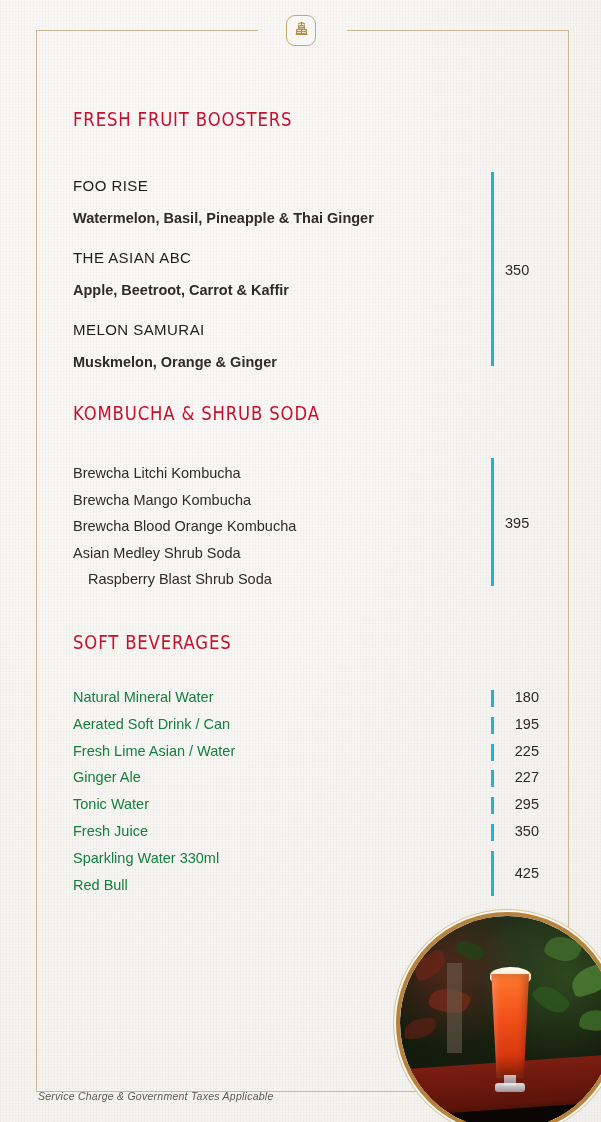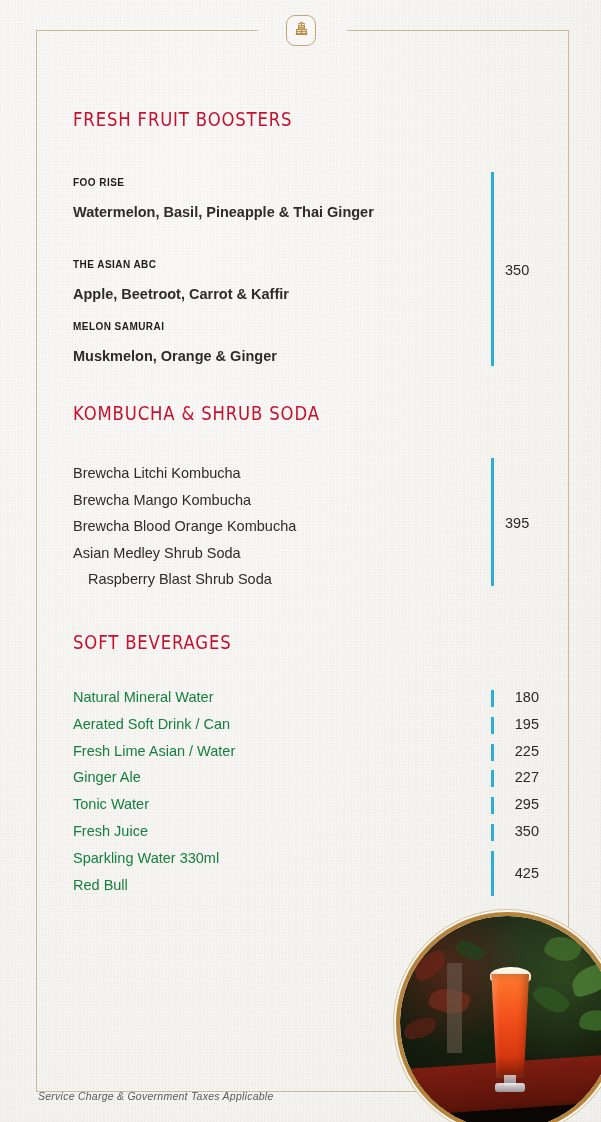--- a/index.html
+++ b/index.html
@@ -105,22 +105,22 @@
   .group-price {
     position: absolute;
     left: 505px;
     font-size: 14.5px;
     color: #2a2a2a;
     font-weight: 400;
   }
 
   .named-item { position: relative; }
   .named-item-title {
-    font-size: 10px;
-    font-weight: 700;
+    font-size: 15px;
+    font-weight: 400;
     color: #1d1d1d;
     letter-spacing: 0.45px;
     line-height: 1.2;
   }
   .named-item-desc {
     font-size: 14.5px;
     font-weight: 700;
     color: #2c2c2c;
     line-height: 1.25;
     margin-top: 14px;
@@ -326,21 +326,21 @@
     <div class="group-block" style="position:absolute; left:0; top:172px; width:601px; height:194px;">
 
       <div class="group-bar"></div>
       <div class="group-price" style="top:90px;">350</div>
 
       <div class="named-item" style="position:absolute; left:73px; top:5px;">
         <div class="named-item-title">FOO RISE</div>
         <div class="named-item-desc">Watermelon, Basil, Pineapple &amp; Thai Ginger</div>
       </div>
 
-      <div class="named-item" style="position:absolute; left:73px; top:87px;">
+      <div class="named-item" style="position:absolute; left:73px; top:77px;">
         <div class="named-item-title">THE ASIAN ABC</div>
         <div class="named-item-desc">Apple, Beetroot, Carrot &amp; Kaffir</div>
       </div>
 
       <div class="named-item" style="position:absolute; left:73px; top:149px;">
         <div class="named-item-title">MELON SAMURAI</div>
         <div class="named-item-desc">Muskmelon, Orange &amp; Ginger</div>
       </div>
     </div>
   </div>

